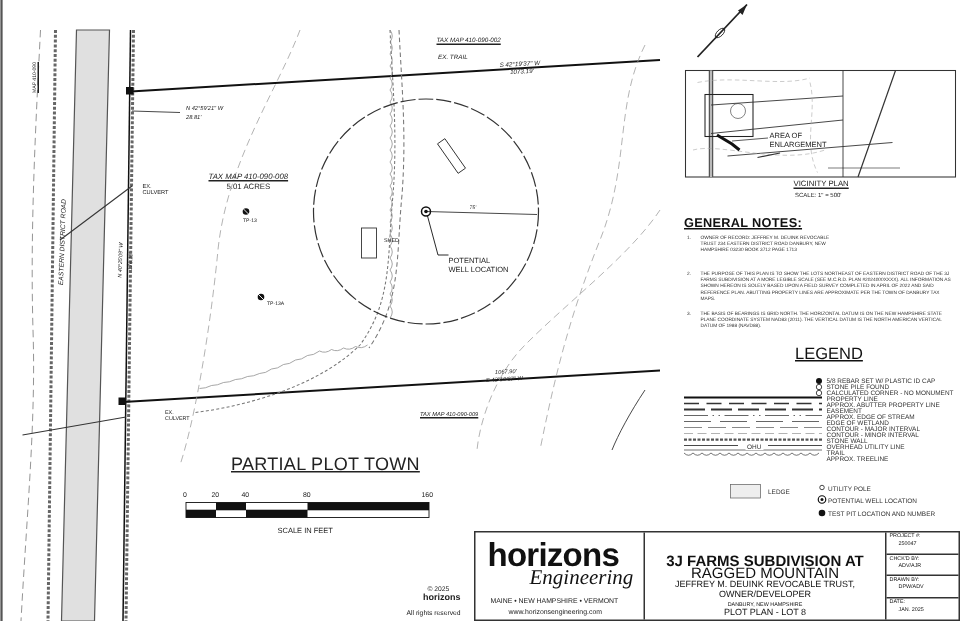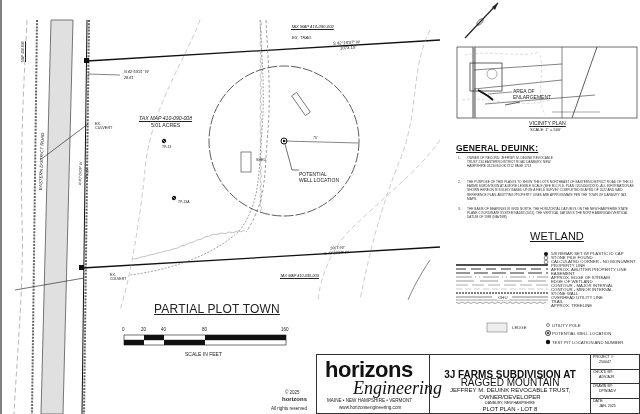--- a/index.html
+++ b/index.html
@@ -193,35 +193,35 @@
   <div class="txt" style="left:161px;top:327px;font-size:4.6px;">40</div>
   <div class="txt" style="left:202px;top:327px;font-size:4.6px;">80</div>
   <div class="txt" style="left:281px;top:327px;font-size:4.6px;">160</div>
   <div class="txt" style="left:185px;top:351px;font-size:5px;">SCALE IN FEET</div>
 
   <div class="txt" style="left:513px;top:88px;font-size:5px;">AREA OF</div>
   <div class="txt" style="left:513px;top:94px;font-size:5px;">ENLARGEMENT</div>
   <div class="txt ul" style="left:529px;top:120px;font-size:5.2px;">VICINITY PLAN</div>
   <div class="txt" style="left:530px;top:127px;font-size:4px;">SCALE: 1" = 500'</div>
 
-  <div class="notes-title">GENERAL DEUINK:</div>
+  <div class="notes-title">GENERAL NOTES:</div>
   <div class="note" style="top:156px;">
     <span class="num">1.</span>
     <span class="body" style="width:90px;">OWNER OF RECORD: JEFFREY M. DEUINK REVOCABLE TRUST 234 EASTERN DISTRICT ROAD DANBURY, NEW HAMPSHIRE 03230 BOOK 3712 PAGE 1713</span>
   </div>
   <div class="note" style="top:180px;">
     <span class="num">2.</span>
     <span class="body">THE PURPOSE OF THIS PLAN IS TO SHOW THE LOTS NORTHEAST OF EASTERN DISTRICT ROAD OF THE 3J FARMS SUBDIVISION AT A MORE LEGIBLE SCALE (SEE M.C.R.D. PLAN #2024000XXXX). ALL INFORMATION AS SHOWN HEREON IS SOLELY BASED UPON A FIELD SURVEY COMPLETED IN APRIL OF 2022 AND SAID REFERENCE PLAN. ABUTTING PROPERTY LINES ARE APPROXIMATE PER THE TOWN OF DANBURY TAX MAPS.</span>
   </div>
   <div class="note" style="top:207px;">
     <span class="num">3.</span>
     <span class="body">THE BASIS OF BEARINGS IS GRID NORTH. THE HORIZONTAL DATUM IS ON THE NEW HAMPSHIRE STATE PLANE COORDINATE SYSTEM NAD83 (2011). THE VERTICAL DATUM IS THE NORTH AMERICAN VERTICAL DATUM OF 1988 (NAVD88).</span>
   </div>
 
-  <div class="legend-title">WETLAND</div>
+  <div class="legend-title">LEGEND</div>
   <div class="leg-label" style="left:551px;top:251px;">5/8 REBAR SET W/ PLASTIC ID CAP</div>
   <div class="leg-label" style="left:551px;top:255px;">STONE PILE FOUND</div>
   <div class="leg-label" style="left:551px;top:259px;">CALCULATED CORNER - NO MONUMENT</div>
   <div class="leg-label" style="left:551px;top:263px;">PROPERTY LINE</div>
   <div class="leg-label" style="left:551px;top:267px;">APPROX. ABUTTER PROPERTY LINE</div>
   <div class="leg-label" style="left:551px;top:271px;">EASEMENT</div>
   <div class="leg-label" style="left:551px;top:275px;">APPROX. EDGE OF STREAM</div>
   <div class="leg-label" style="left:551px;top:279px;">EDGE OF WETLAND</div>
   <div class="leg-label" style="left:551px;top:283px;">CONTOUR - MAJOR INTERVAL</div>
   <div class="leg-label" style="left:551px;top:287px;">CONTOUR - MINOR INTERVAL</div>
@@ -235,21 +235,21 @@
   <div class="leg-label" style="left:552px;top:331px;">POTENTIAL WELL LOCATION</div>
   <div class="leg-label" style="left:552px;top:340px;">TEST PIT LOCATION AND NUMBER</div>
 
   <div class="txt" style="left:285px;top:390px;font-size:4.5px;">© 2025</div>
   <div class="txt" style="left:282px;top:396px;font-size:6px;font-weight:bold;">horizons</div>
   <div class="txt" style="left:271px;top:406px;font-size:4.5px;">All rights reserved</div>
 
   <div class="tb">
     <div class="tb-logo">
       <div class="txt" style="left:8px;top:2px;font-size:22px;font-weight:bold;letter-spacing:-0.5px;color:#111;">horizons</div>
-      <div class="txt ital" style="left:36px;top:23px;font-size:18px;font-family:'Liberation Serif',serif;color:#111;">Engineering</div>
+      <div class="txt ital" style="left:36px;top:23px;font-size:14px;font-family:'Liberation Serif',serif;color:#111;">Engineering</div>
       <div class="txt" style="left:10px;top:43px;font-size:4.6px;">MAINE • NEW HAMPSHIRE • VERMONT</div>
       <div class="txt" style="left:22px;top:50px;font-size:4.6px;">www.horizonsengineering.com</div>
     </div>
     <div class="tb-center">
       <div style="font-size:10px;margin-top:16px;line-height:8px;font-weight:bold;">3J FARMS SUBDIVISION AT</div>
       <div style="font-size:10px;line-height:8px;">RAGGED MOUNTAIN</div>
       <div style="font-size:6px;line-height:7px;">JEFFREY M. DEUINK REVOCABLE TRUST,</div>
       <div style="font-size:6px;line-height:7px;">OWNER/DEVELOPER</div>
       <div style="font-size:3.6px;line-height:5px;">DANBURY, NEW HAMPSHIRE</div>
       <div style="font-size:6px;line-height:7px;">PLOT PLAN - LOT 8</div>

